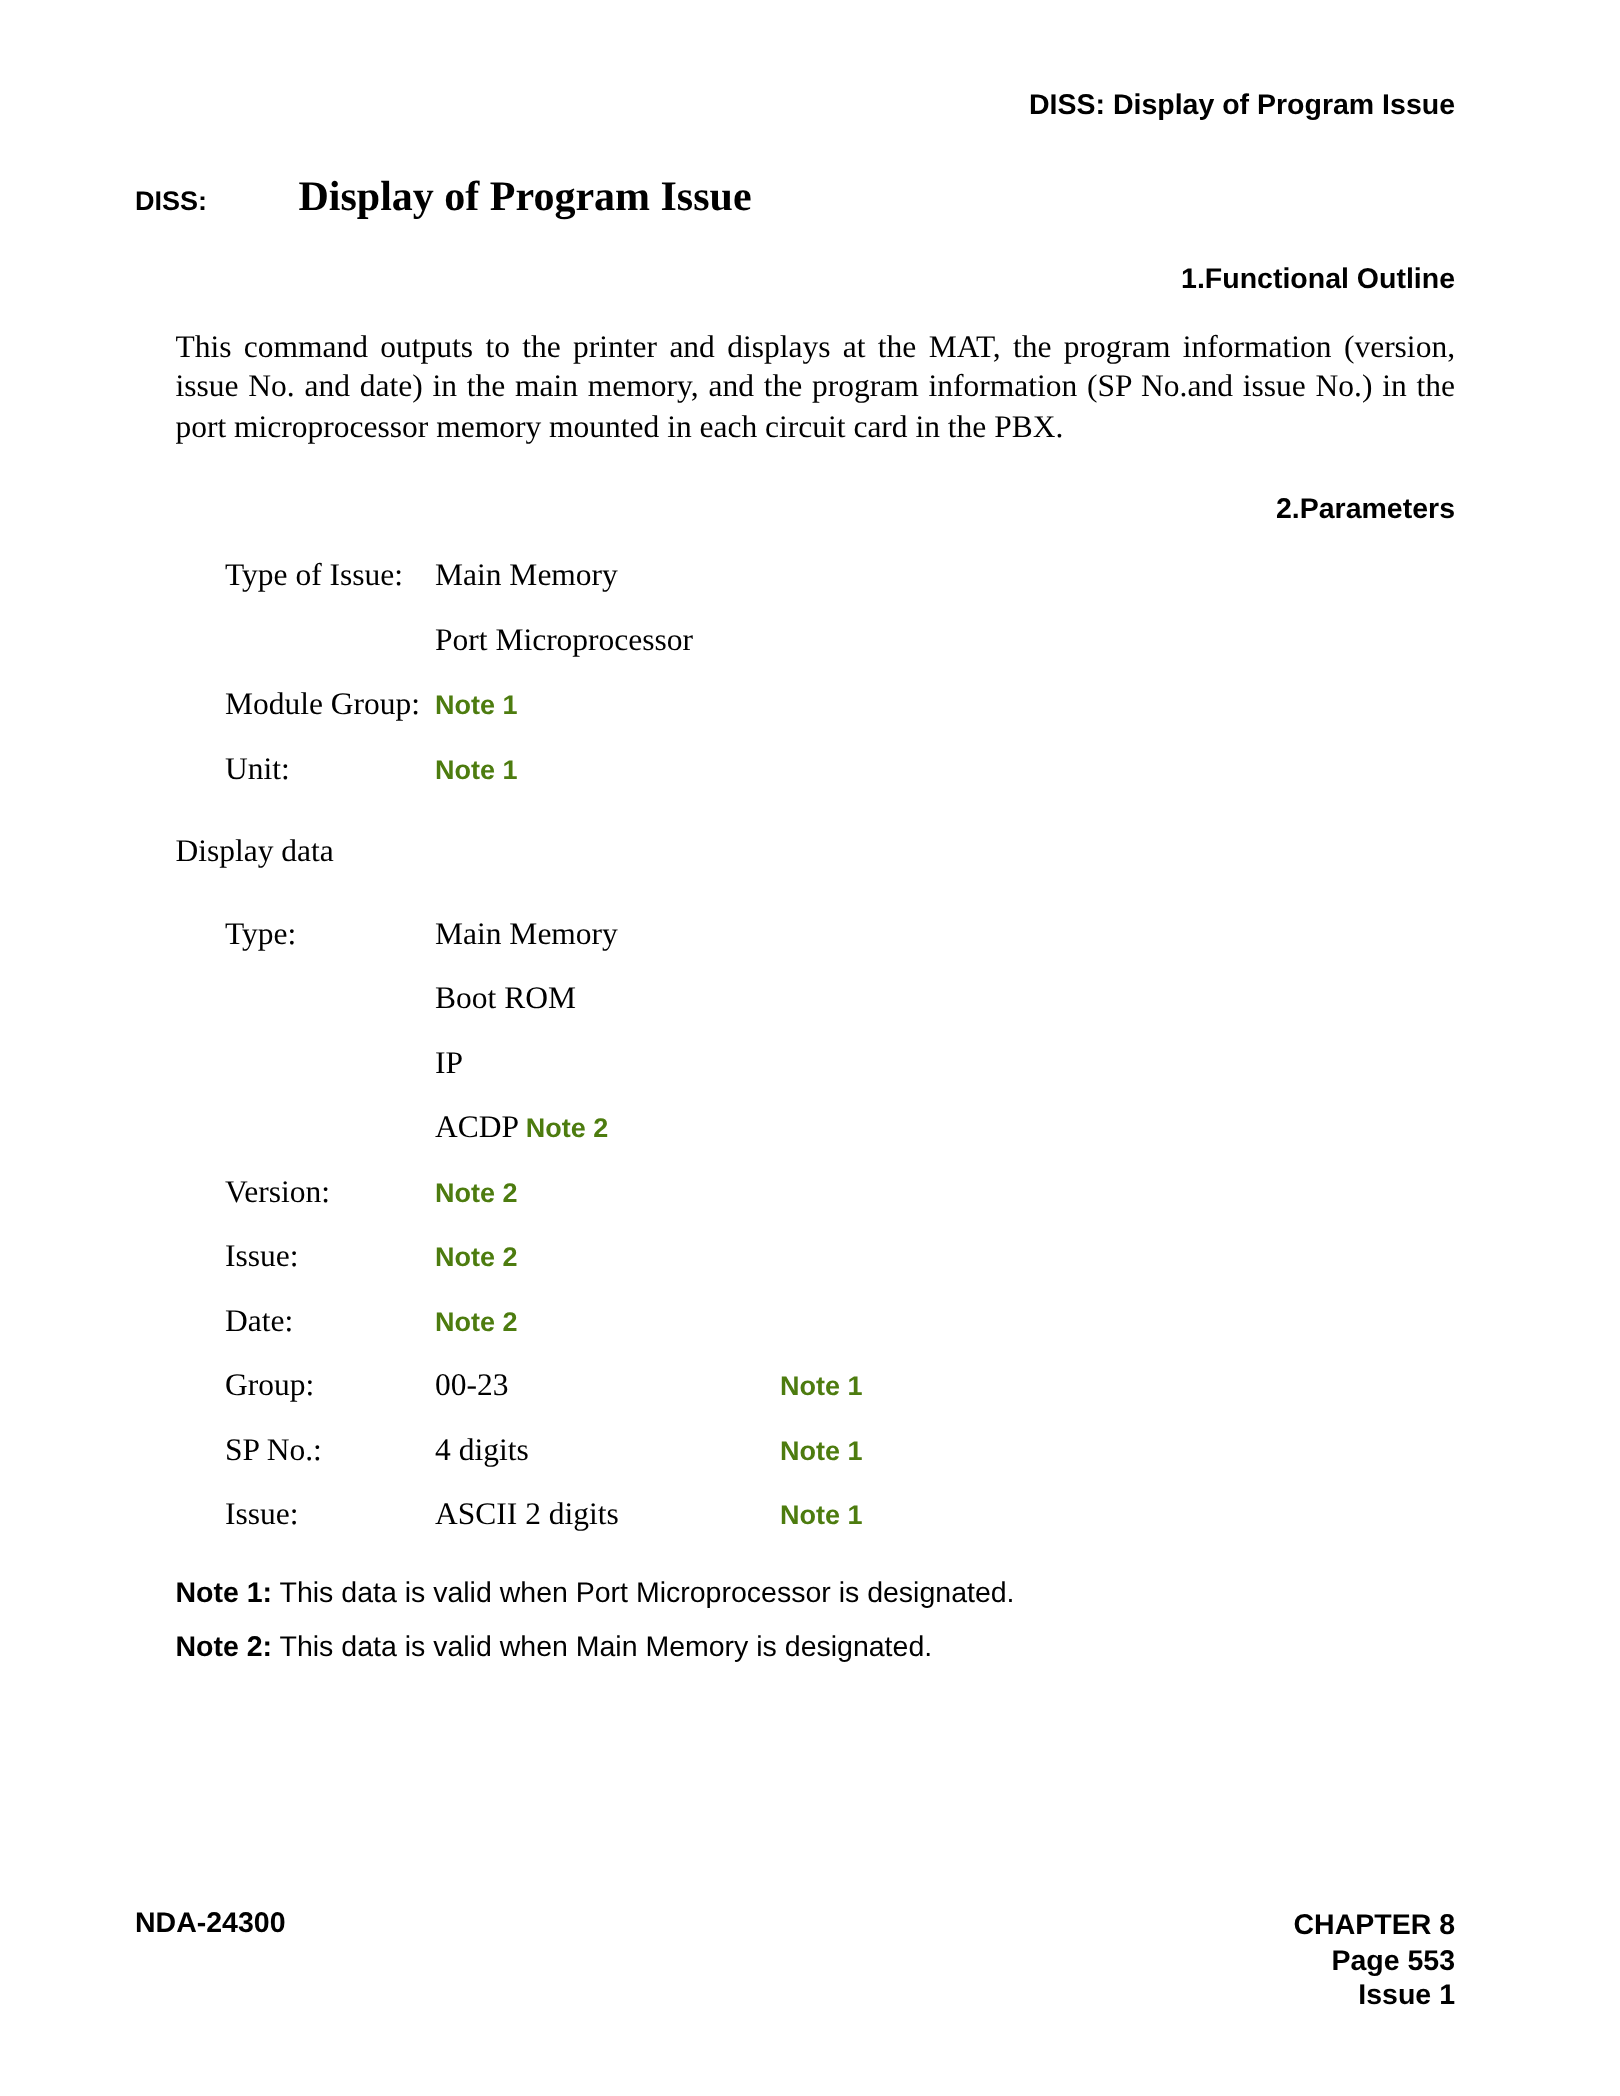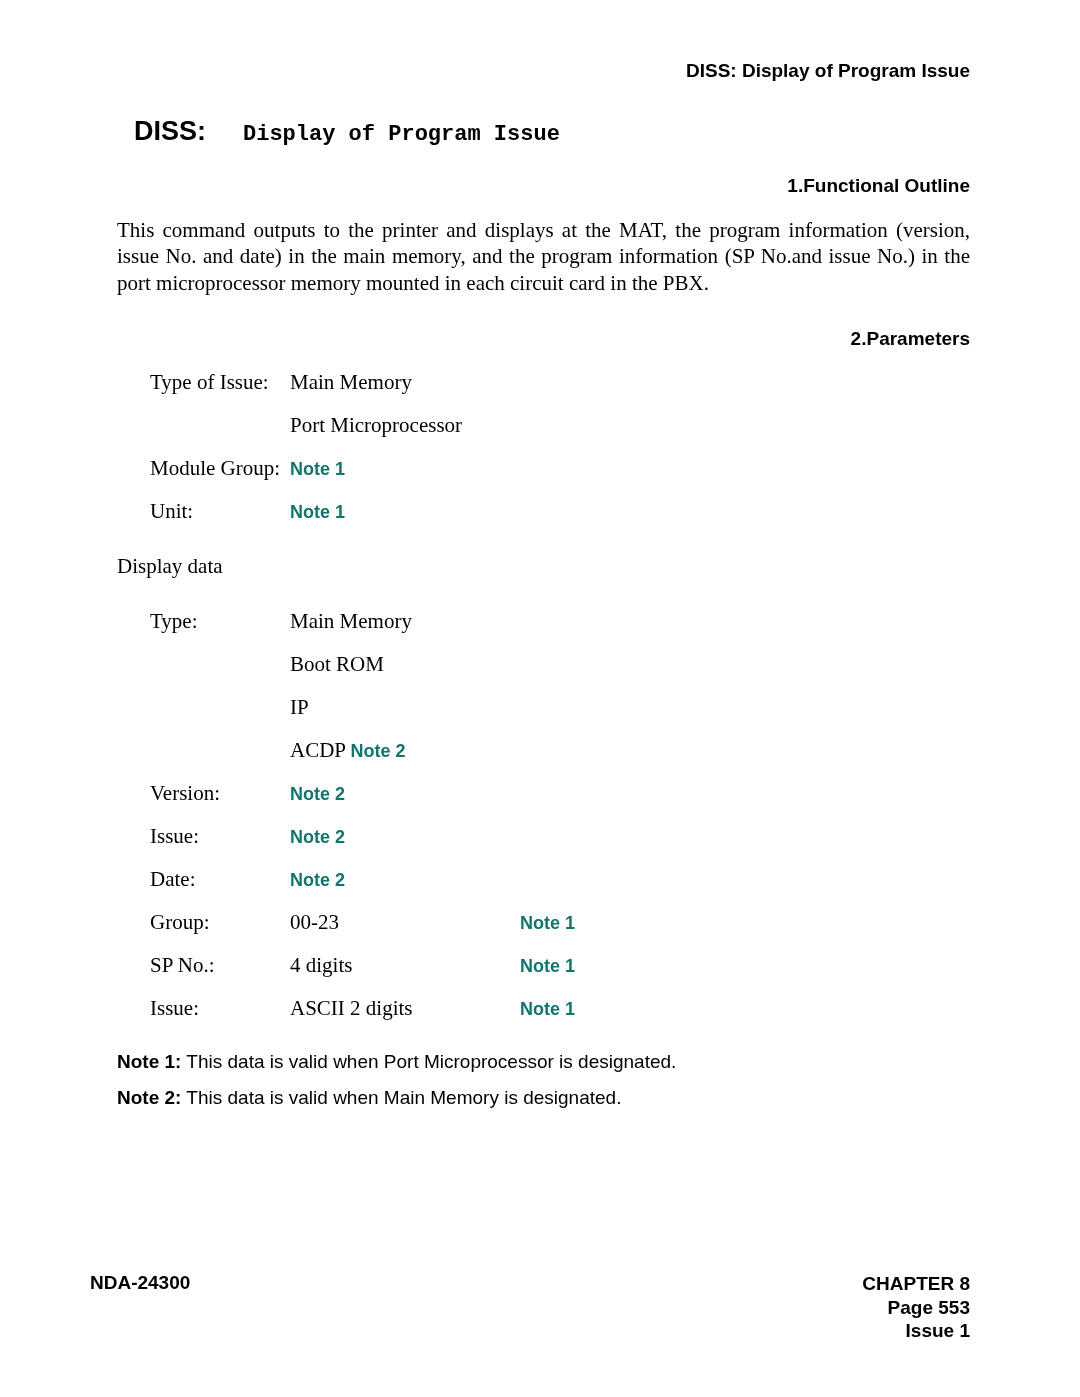--- a/index.html
+++ b/index.html
@@ -22,29 +22,28 @@
     font-size: 19px;
     text-align: right;
     margin-bottom: 34px;
   }
   .title-row {
     margin-bottom: 28px;
   }
   .title-code {
     font-family: Arial, Helvetica, sans-serif;
     font-weight: bold;
-    font-size: 27px;
+    font-size: 18px;
     display: inline-block;
     width: 105px;
-    margin-left: 44px;
   }
   .title-text {
-    font-family: Liberation Mono, monospace;
-    font-weight: bold;
-    font-size: 22px;
+    font-family: Liberation Serif, serif;
+    font-weight: bold;
+    font-size: 28px;
   }
   .section-heading {
     font-family: Arial, Helvetica, sans-serif;
     font-weight: bold;
     font-size: 19px;
     margin-bottom: 20px;
     text-align: right;
   }
   .section-num {
     display: inline-block;
@@ -79,21 +78,21 @@
   .param-value {
     width: 230px;
     flex-shrink: 0;
   }
   .param-note-col {
     flex-shrink: 0;
   }
   .note-link {
     font-family: Arial, Helvetica, sans-serif;
     font-weight: bold;
-    color: #0f766e;
+    color: #4d7c0f;
     font-size: 18px;
   }
   .notes-block {
     margin-left: 27px;
     font-family: Arial, Helvetica, sans-serif;
     font-size: 19px;
   }
   .note-line {
     margin-bottom: 14px;
   }

